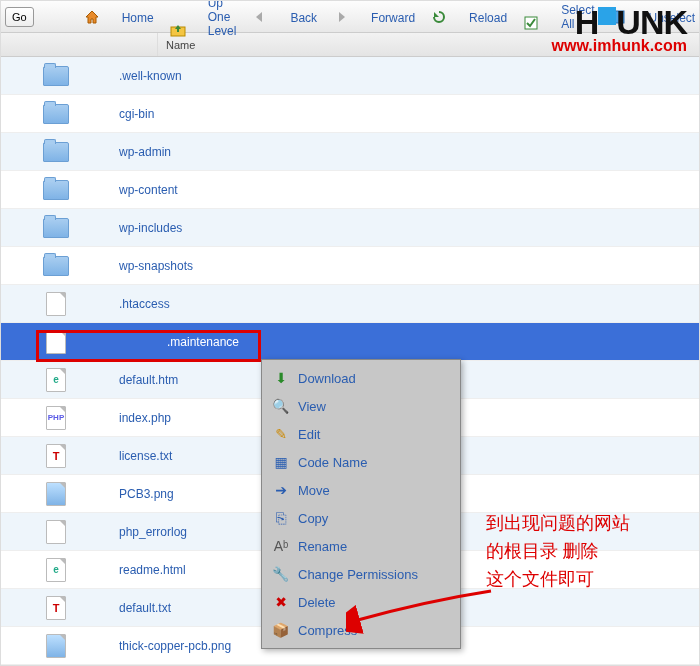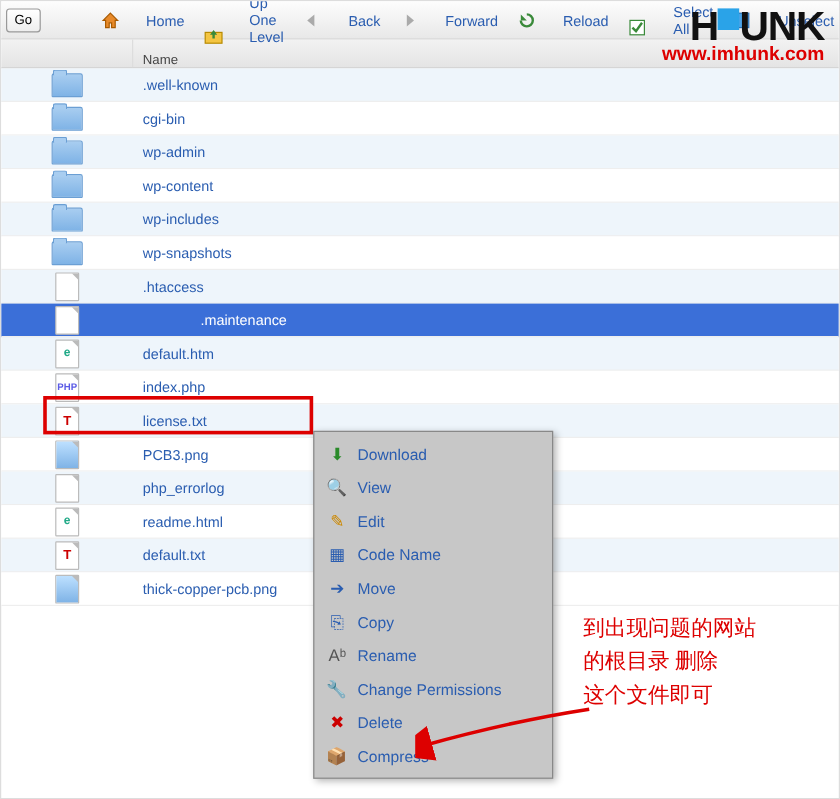--- a/index.html
+++ b/index.html
@@ -40,31 +40,32 @@
     color: #2a5db0;
     cursor: pointer;
     font-size: 12px;
   }
   .tb-icon { width: 16px; height: 16px; display:flex; align-items:center; justify-content:center; }
   .header-row {
     display: flex;
     background: linear-gradient(#f2f2f2,#e4e4e4);
     border-bottom: 1px solid #ccc;
     height: 24px;
-    align-items: flex-end;
+    align-items: center;
     font-size: 11px;
     color: #444;
+    padding-left: 47px;
   }
   .col-icon { width: 110px; border-right: 1px solid #ddd; height:100%; }
   .col-name { flex: 1; padding-left: 8px; display:flex; align-items:center; }
   .file-list { }
   .row {
     display: flex;
     align-items: center;
-    height: 28px;
+    height: 38px;
     border-bottom: 1px solid #eee;
     cursor: pointer;
   }
   .row:nth-child(odd) { background: #eef5fb; }
   .row:nth-child(even) { background: #fff; }
   .row.selected {
     background: #3b6fd8 !important;
     color: #fff;
   }
   .row.selected .name { color: #fff; margin-left: 48px; }

